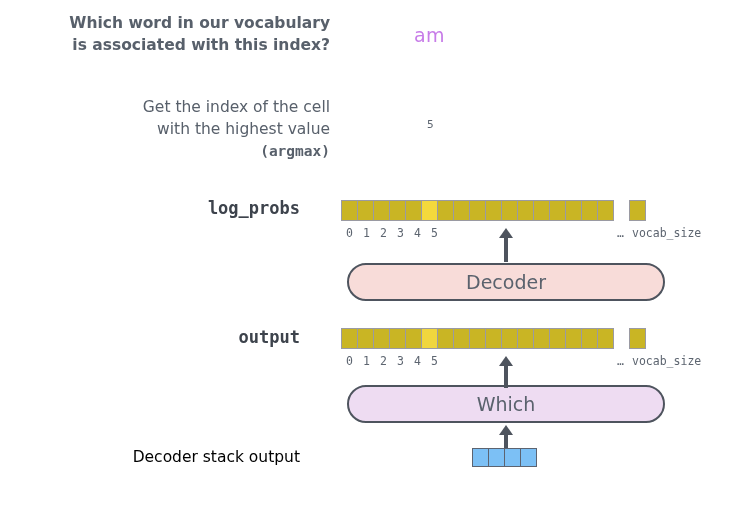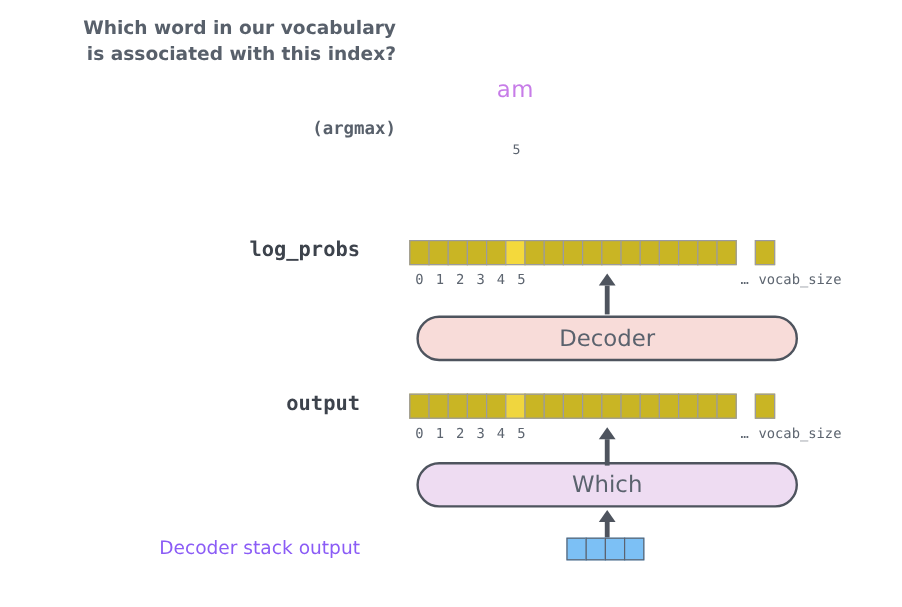--- a/index.html
+++ b/index.html
@@ -45,21 +45,20 @@
   }
 
   
   #value-word {
     left: 414px;
     top: 24px;
     color: #c77ce8;
     font-family: "DejaVu Sans", sans-serif;
     font-size: 19px;
     letter-spacing: 0.3px;
-    margin-top: 40px;
   }
   #value-index {
     left: 427px;
     top: 118px;
     color: #5d6570;
     font-family: "DejaVu Sans Mono", monospace;
     font-size: 11px;
   }
 
   
@@ -72,21 +71,21 @@
     width: 260px;
   }
   #label-log-probs { left: 40px; top: 198px; }
   #label-logits    { left: 40px; top: 327px; }
 
   #label-decoder {
     left: 30px;
     top: 448px;
     width: 270px;
     text-align: right;
-    color: #8b5cf6;
+    color: #000000;
     font-family: "DejaVu Sans", sans-serif;
     font-size: 15.5px;
   }
 
   
   .vector-strip {
     display: flex;
     align-items: flex-start;
   }
   .cell {
@@ -177,21 +176,23 @@
   #arrow-linear-to-logits .arrow-shaft { height: 22px; }
   #arrow-decoder-to-linear { left: 498px; top: 425px; }
   #arrow-decoder-to-linear .arrow-shaft { height: 13px; }
 </style>
 </head>
 <body>
 
 <div class="abs annot" id="annot-question">Which word in our vocabulary
 is associated with this index?</div>
 
-<div class="abs annot" id="annot-argmax"><span class="mono-inline">(argmax)</span></div>
+<div class="abs annot" id="annot-argmax"><span>Get the index of the cell
+with the highest value
+</span><span class="mono-inline">(argmax)</span></div>
 
 <div class="abs" id="value-word">am</div>
 
 <div class="abs" id="value-index">5</div>
 
 <div class="abs row-label" id="label-log-probs">log_probs</div>
 
 <div class="abs vector-strip" id="strip-log-probs">
     <div class="cell yellow" style="background: rgb(201, 181, 36);"></div>
     <div class="cell yellow" style="background: rgb(201, 181, 36);"></div>

